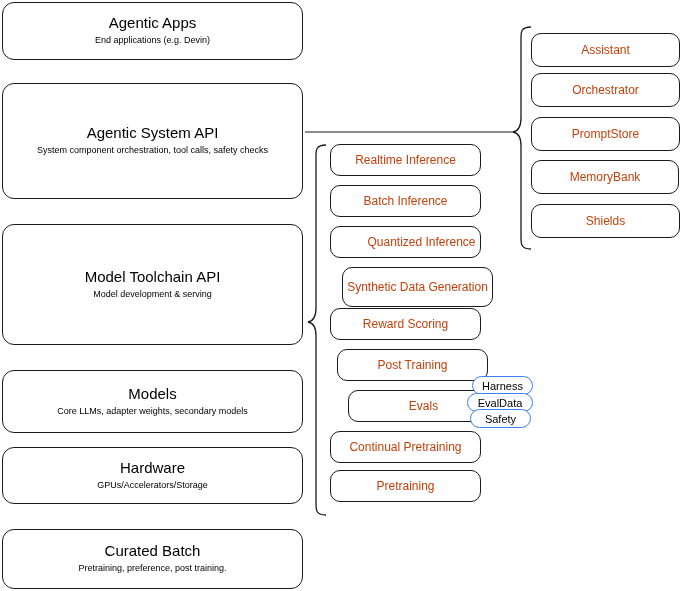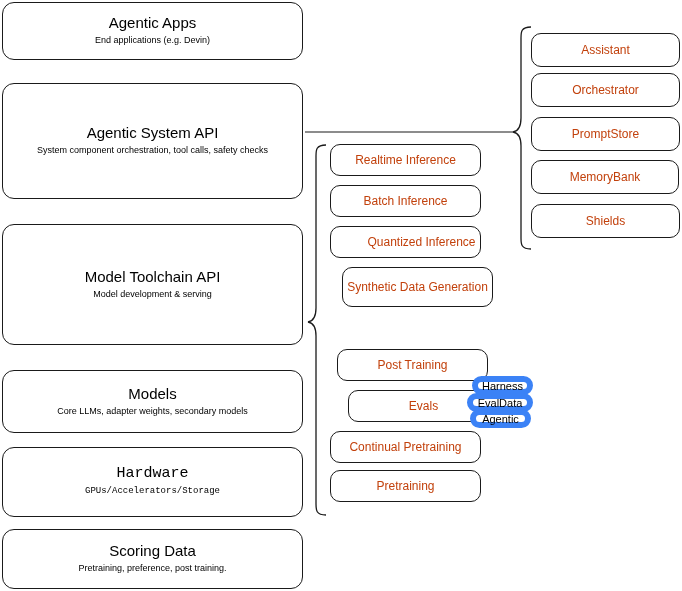--- a/index.html
+++ b/index.html
@@ -46,21 +46,21 @@
     background: #ffffff;
     display: flex;
     align-items: center;
     justify-content: center;
     font-size: 12px;
     color: #c2410c;
   }
   .pill {
     position: absolute;
     box-sizing: border-box;
-    border: 6px solid #3b82f6;
+    border: 1px solid #3b82f6;
     border-radius: 12px;
     background: #ffffff;
     display: flex;
     align-items: center;
     justify-content: center;
     font-size: 11px;
     color: #000000;
     z-index: 5;
   }
   .connector {
@@ -112,41 +112,44 @@
   <div class="box" style="left:2px; top:224px; width:301px; height:121px;">
     <div class="title">Model Toolchain API</div>
     <div class="subtitle">Model development &amp; serving</div>
   </div>
 
   <div class="box" style="left:2px; top:370px; width:301px; height:63px;">
     <div class="title">Models</div>
     <div class="subtitle">Core LLMs, adapter weights, secondary models</div>
   </div>
 
-  <div class="box" style="left:2px; top:447px; width:301px; height:70px;font-family:Liberation Mono, monospace;">
+  <div class="box" style="left:2px; top:447px; width:301px; height:57px;">
     <div class="title">Hardware</div>
     <div class="subtitle">GPUs/Accelerators/Storage</div>
   </div>
 
   <div class="box" style="left:2px; top:529px; width:301px; height:60px;">
-    <div class="title">Scoring Data</div>
+    <div class="title">Curated Batch</div>
     <div class="subtitle">Pretraining, preference, post training.</div>
   </div>
 
   <div class="chip" style="left:330px; top:144px; width:151px; height:32px;">
     <span>Realtime Inference</span>
   </div>
   <div class="chip" style="left:330px; top:185px; width:151px; height:32px;align-items:center;">
     <span>Batch Inference</span>
   </div>
   <div class="chip" style="left:330px; top:226px; width:151px; height:32px;padding-left:32px;">
     <span>Quantized Inference</span>
   </div>
   <div class="chip" style="left:330px; top:267px; width:151px; height:40px;margin-left:12px;">
     <span>Synthetic Data Generation</span>
+  </div>
+  <div class="chip" style="left:330px; top:308px; width:151px; height:32px;">
+    <span>Reward Scoring</span>
   </div>
   <div class="chip" style="left:330px; top:349px; width:151px; height:32px;margin-left:7px;">
     <span>Post Training</span>
   </div>
   <div class="chip" style="left:348px; top:390px; width:151px; height:32px;">
     <span>Evals</span>
   </div>
   <div class="chip" style="left:330px; top:431px; width:151px; height:32px;">
     <span>Continual Pretraining</span>
   </div>
@@ -154,21 +157,21 @@
     <span>Pretraining</span>
   </div>
 
   <div class="pill" style="left:472px; top:376px; width:61px; height:19px;">
     <span>Harness</span>
   </div>
   <div class="pill" style="left:467px; top:393px; width:66px; height:19px;">
     <span>EvalData</span>
   </div>
   <div class="pill" style="left:470px; top:409px; width:61px; height:19px;">
-    <span>Agentic</span>
+    <span>Safety</span>
   </div>
 
   <div class="chip" style="left:531px; top:33px; width:149px; height:34px;">
     <span>Assistant</span>
   </div>
   <div class="chip" style="left:531px; top:73px; width:149px; height:34px;">
     <span>Orchestrator</span>
   </div>
   <div class="chip" style="left:531px; top:117px; width:149px; height:34px;">
     <span>PromptStore</span>

